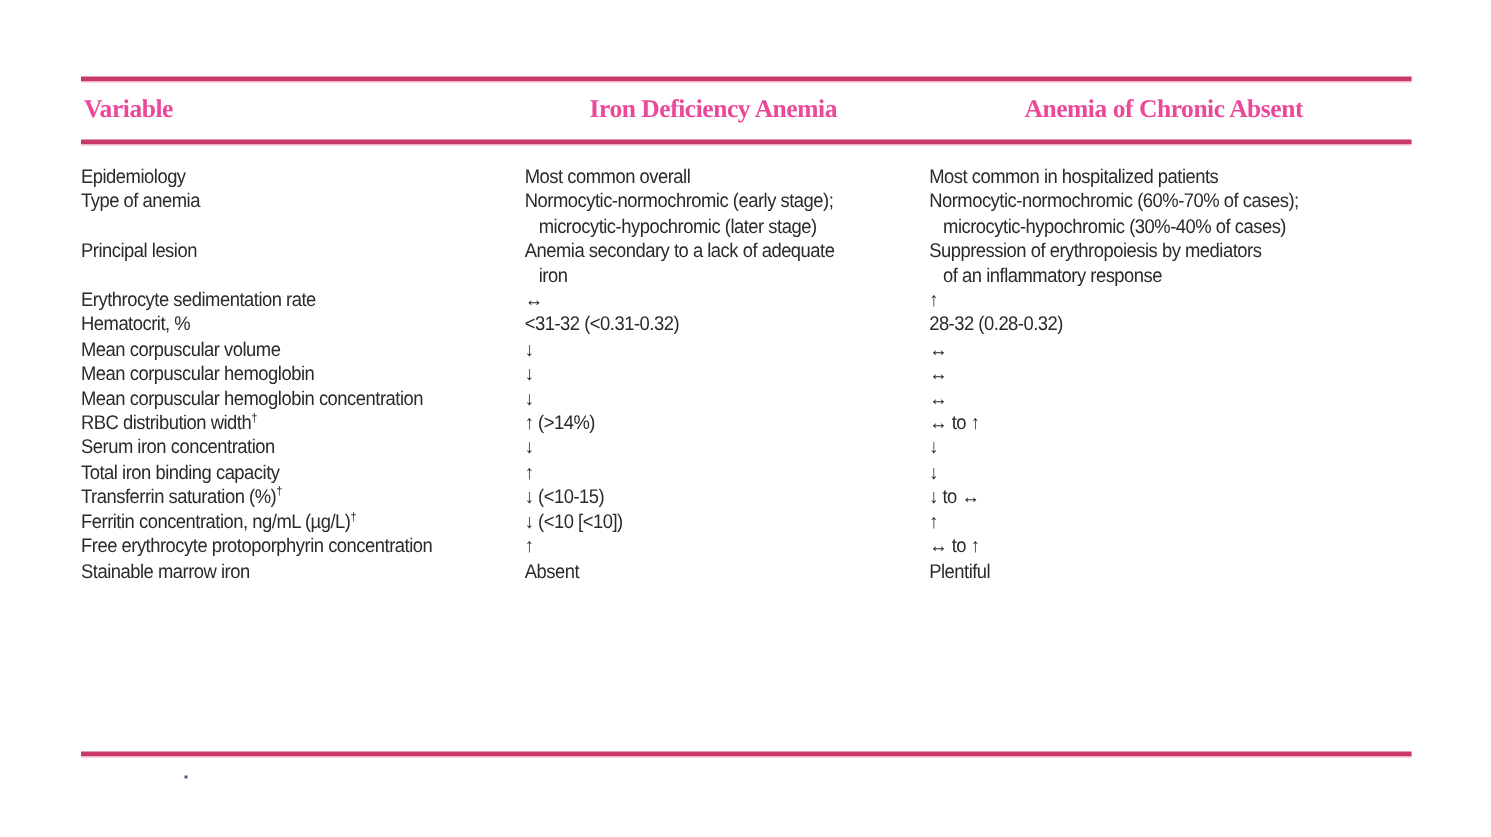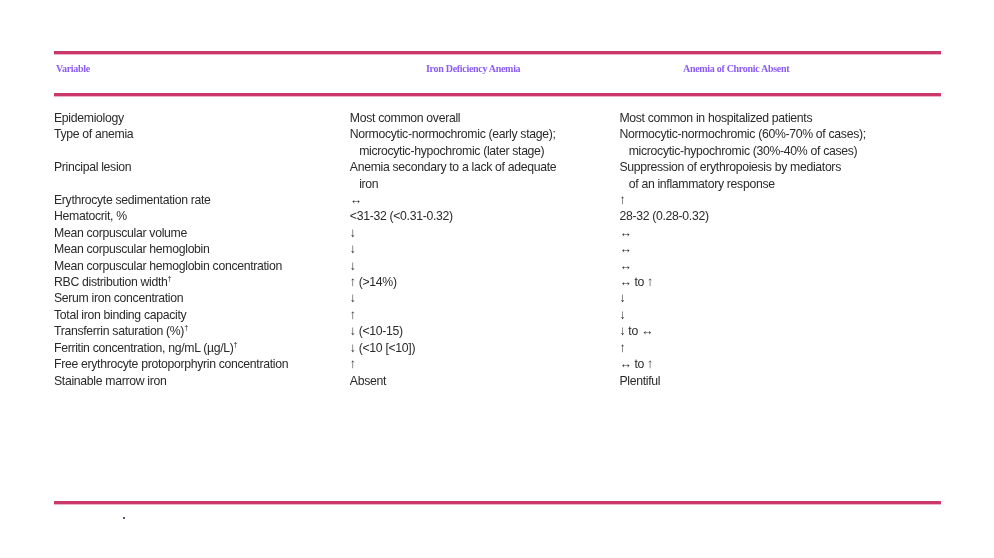--- a/index.html
+++ b/index.html
@@ -1,23 +1,23 @@
 <!DOCTYPE html>
 <html><head>
 <meta charset="utf-8">
 <style>
   html, body { margin:0; padding:0; background:#ffffff; }
   body { width:994px; height:558px; position:relative; overflow:hidden; font-family:"Liberation Sans", sans-serif; color:#2a2a2a; }
   .rule { position:absolute; left:54px; width:887px; height:3px; background:#c8386a; box-shadow:0 1px 0 #efb3c6; }
   .rule.top { top:51px; }
   .rule.mid { top:93px; }
   .rule.bot { top:501px; }
-  .hdr { position:absolute; top:63px; font-family:"Liberation Serif", serif; font-weight:bold; font-size:10px; color:#8b5cf6; letter-spacing:-0.3px; }
+  .hdr { position:absolute; top:63px; font-family:"Liberation Serif", serif; font-weight:bold; font-size:17px; color:#ec4899; letter-spacing:-0.3px; }
   .hdr.c0 { left:56px; }
-  .hdr.c1 { left:426px; }
+  .hdr.c1 { left:393px; }
   .hdr.c2 { left:683px; }
   table.body { position:absolute; top:110px; left:54px; border-collapse:collapse; font-size:13.2px; letter-spacing:-0.35px; line-height:16.4px; transform:scaleX(0.93); transform-origin:left top; }
   table.body td { padding:0; vertical-align:top; white-space:nowrap; }
   td.c0 { width:326px; padding-left:2px; }
   td.c1 { width:298px; }
   td.c2 { width:340px; }
   .indent { padding-left:10px; display:block; }
   sup { font-size:8px; line-height:0; vertical-align:5px; }
   .dot { position:absolute; left:123px; top:517px; width:2px; height:2px; background:#555588; }
 </style>

